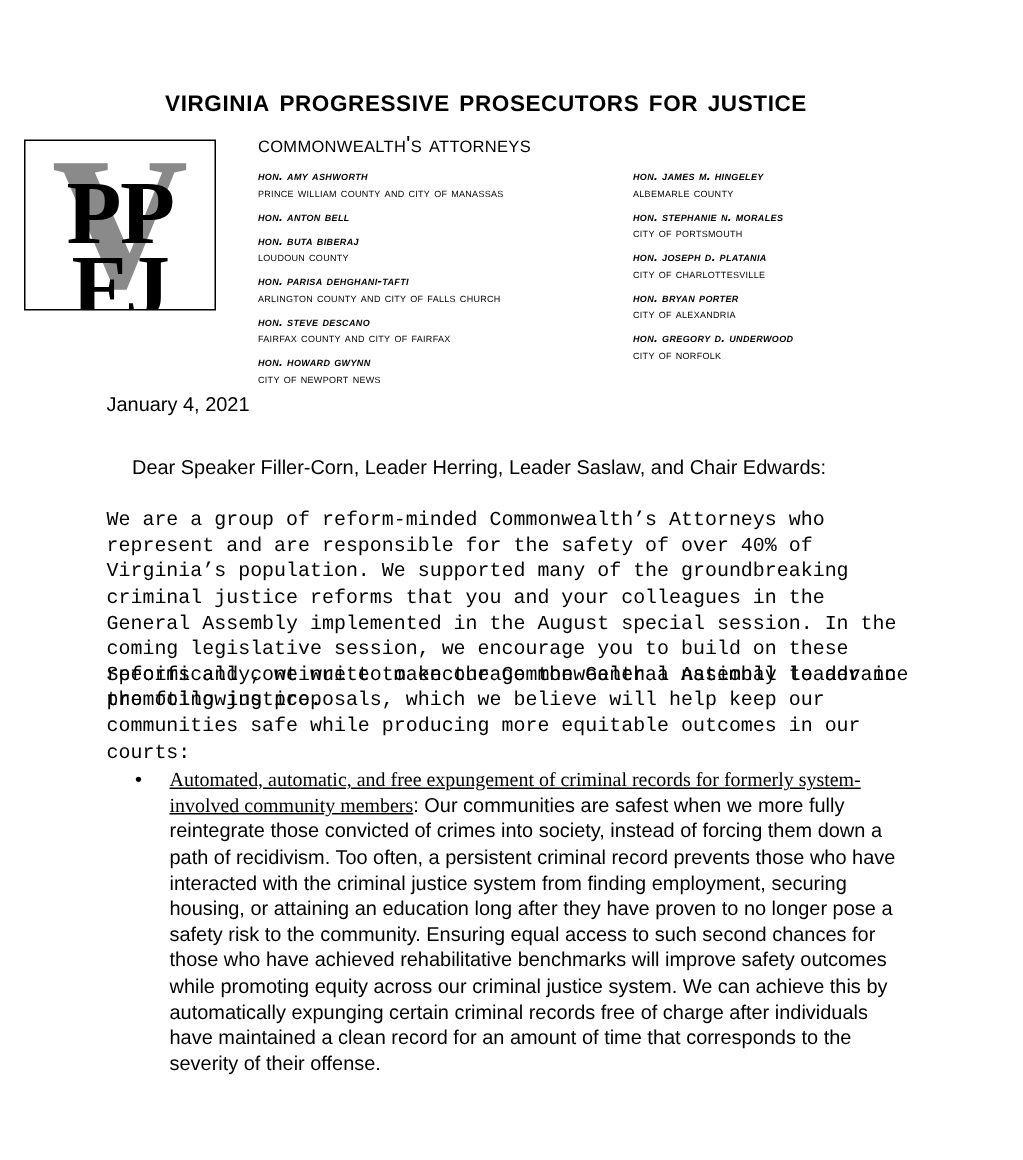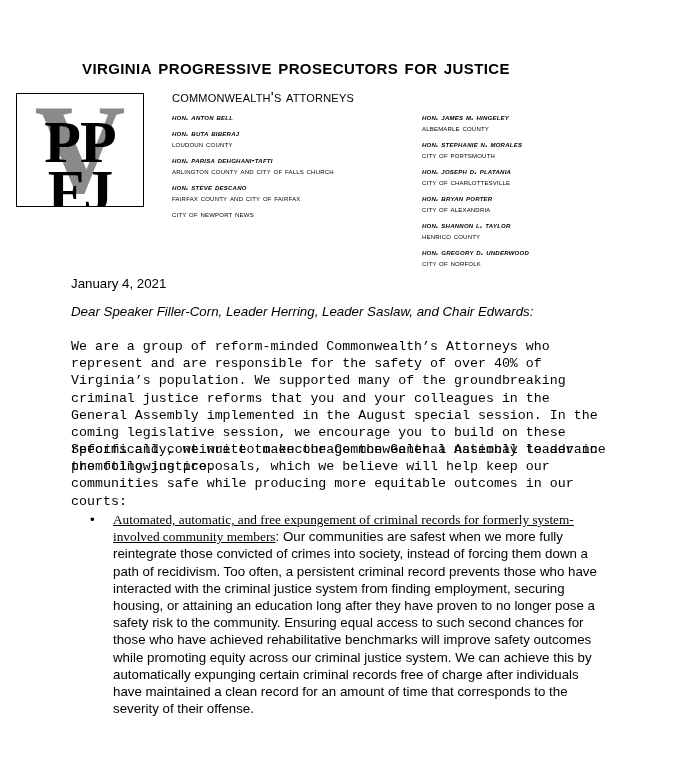--- a/index.html
+++ b/index.html
@@ -12,21 +12,21 @@
     height: 773px;
     position: relative;
     font-family: "Liberation Sans", sans-serif;
     color: #000000;
     overflow: hidden;
   }
 
   
   .org-title {
     position: absolute;
-    left: 56px;
+    left: 84px;
     top: 55px;
     width: 480px;
     text-align: center;
     font-family: "Liberation Sans", sans-serif;
     font-size: 21.5px;
     font-weight: bold;
     letter-spacing: 0.4px;
     white-space: nowrap;
     font-variant: small-caps;
     text-transform: lowercase;
@@ -131,29 +131,28 @@
     line-height: 11px;
     font-variant: small-caps;
     text-transform: lowercase;
     white-space: nowrap;
   }
 
   
   .date-line {
     position: absolute;
     left: 71px;
-    top: 276px;
+    top: 262px;
     font-size: 13.3px;
   }
   .salutation {
     position: absolute;
-    left: 71px;
+    left: 88px;
     top: 304px;
     font-size: 13.3px;
-    font-style: italic;
   }
   .body-block {
     position: absolute;
     left: 71px;
     width: 540px;
     font-size: 13.3px;
     line-height: 17.2px;
     text-align: left;
     font-family: Liberation Mono, monospace;
   }
@@ -194,59 +193,60 @@
   <div class="logo-letters">
     <div class="logo-row1">PP</div>
     <div class="logo-row2">FJ</div>
   </div>
 </div>
 
 <div class="ca-heading sc">Commonwealth's Attorneys</div>
 
 <div class="attorney-col col-left">
   <div class="att-entry">
+    <div class="att-name">Hon. Amy Ashworth</div>
+    <div class="att-juris">Prince William County and City of Manassas</div>
+  </div>
+  <div class="att-entry">
     <div class="att-name">Hon. Anton Bell</div>
   </div>
   <div class="att-entry">
     <div class="att-name">Hon. Buta Biberaj</div>
     <div class="att-juris">Loudoun County</div>
   </div>
   <div class="att-entry">
     <div class="att-name">Hon. Parisa Dehghani-Tafti</div>
     <div class="att-juris">Arlington County and City of Falls Church</div>
   </div>
   <div class="att-entry">
     <div class="att-name">Hon. Steve Descano</div>
     <div class="att-juris">Fairfax County and City of Fairfax</div>
   </div>
   <div class="att-entry">
+    <div class="att-name">Hon. Howard Gwynn</div>
     <div class="att-juris">City of Newport News</div>
   </div>
 </div>
 
 <div class="attorney-col col-right">
   <div class="att-entry">
     <div class="att-name">Hon. James M. Hingeley</div>
     <div class="att-juris">Albemarle County</div>
   </div>
   <div class="att-entry">
     <div class="att-name">Hon. Stephanie N. Morales</div>
     <div class="att-juris">City of Portsmouth</div>
   </div>
   <div class="att-entry">
     <div class="att-name">Hon. Joseph D. Platania</div>
     <div class="att-juris">City of Charlottesville</div>
   </div>
   <div class="att-entry">
     <div class="att-name">Hon. Bryan Porter</div>
     <div class="att-juris">City of Alexandria</div>
-  </div>
-  <div class="att-entry">
-    <div class="att-name">Hon. Shannon L. Taylor</div>
-    <div class="att-juris">Henrico County</div>
   </div>
   <div class="att-entry">
     <div class="att-name">Hon. Gregory D. Underwood</div>
     <div class="att-juris">City of Norfolk</div>
   </div>
 </div>
 
 <div class="date-line">January 4, 2021</div>
 
 <div class="salutation">Dear Speaker Filler-Corn, Leader Herring, Leader Saslaw, and Chair Edwards:</div>

